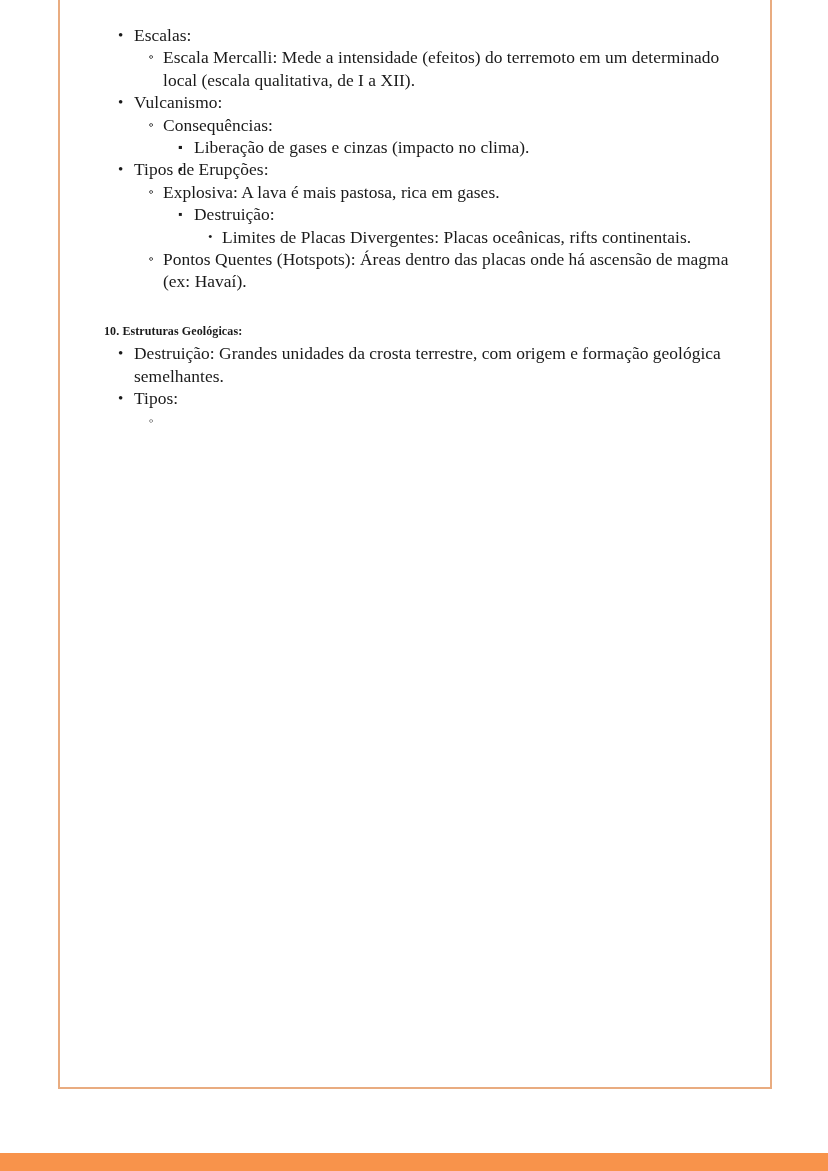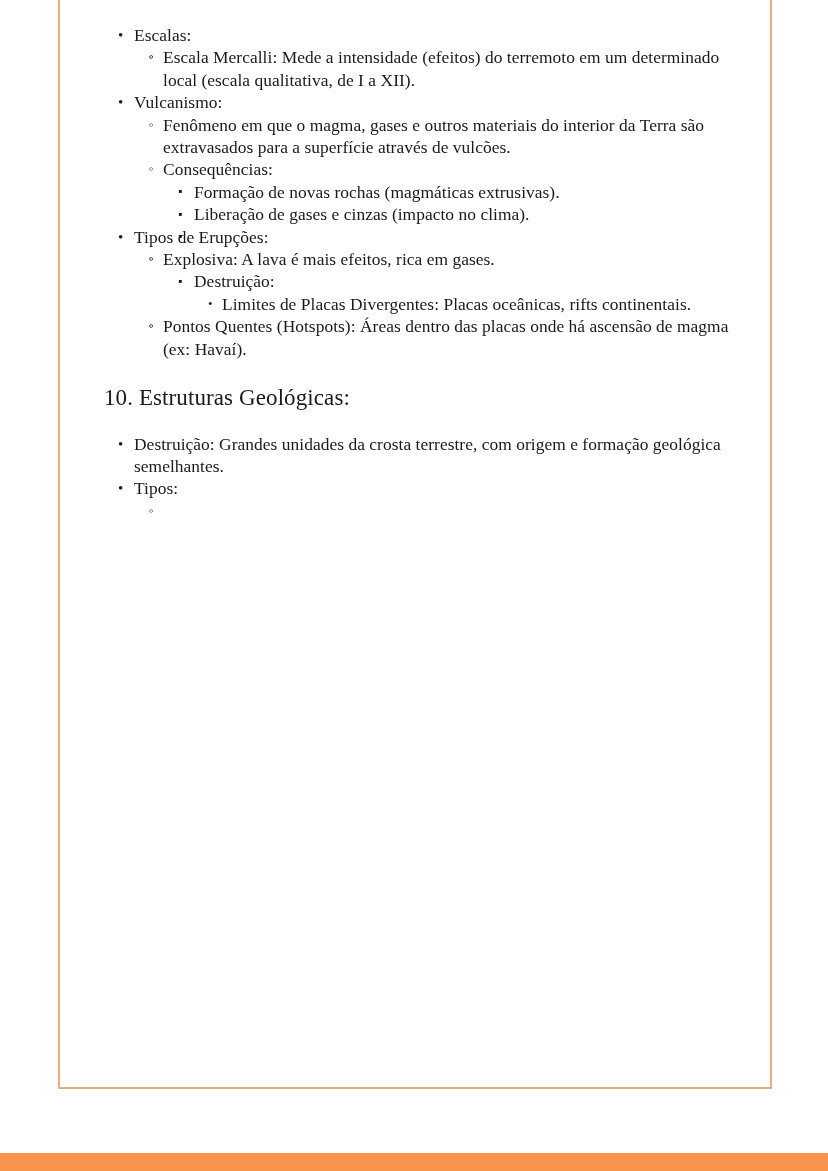--- a/index.html
+++ b/index.html
@@ -84,27 +84,26 @@
 
   
   li.l4 { padding-left: 140px; }
   li.l4 > .bul {
     left: 126px; top: 0;
     font-size: 13px;
   }
 
   
   h2.section-heading {
-    font-size: 23px;
+    font-size: 12px;
     line-height: 22.4px;
-    font-weight: normal;
+    font-weight: bold;
     letter-spacing: 0.1px;
     padding-left: 22px;
     margin-top: 27px;
-    margin-bottom: 23px;
   }
 
   
   #bottom-band {
     position: absolute;
     left: 0;
     bottom: 0;
     width: 828px;
     height: 18px;
     background: #f8934b;
@@ -127,47 +126,45 @@
         <li class="item l2">
           <span class="bul">◦</span>
           <span class="txt">Escala Mercalli: Mede a intensidade (efeitos) do terremoto em um determinado local (escala qualitativa, de I a XII).</span>
         </li>
         <li class="item l1">
           <span class="bul">•</span>
           <span class="txt">Vulcanismo:</span>
         </li>
         <li class="item l2">
           <span class="bul">◦</span>
-          <span class="txt">Fenômeno em que o magma, gases e outros materiais do interior da Terra são extravasados para a superfície através de vulcões.</span>
         </li>
         <li class="item l2">
           <span class="bul">◦</span>
           <span class="txt">Consequências:</span>
         </li>
         <li class="item l3">
           <span class="bul">▪</span>
-          <span class="txt">Formação de novas rochas (magmáticas extrusivas).</span>
         </li>
         <li class="item l3">
           <span class="bul">▪</span>
           <span class="txt">Liberação de gases e cinzas (impacto no clima).</span>
         </li>
         <li class="item l3">
           <span class="bul">▪</span>
         </li>
         <li class="item l1">
           <span class="bul">•</span>
           <span class="txt">Tipos de Erupções:</span>
         </li>
         <li class="item l2">
           <span class="bul">◦</span>
         </li>
         <li class="item l2">
           <span class="bul">◦</span>
-          <span class="txt">Explosiva: A lava é mais efeitos, rica em gases.</span>
+          <span class="txt">Explosiva: A lava é mais pastosa, rica em gases.</span>
         </li>
         <li class="item l3">
           <span class="bul">▪</span>
           <span class="txt">Destruição:</span>
         </li>
         <li class="item l4">
           <span class="bul">•</span>
           <span class="txt">Limites de Placas Divergentes: Placas oceânicas, rifts continentais.</span>
         </li>
         <li class="item l2">

